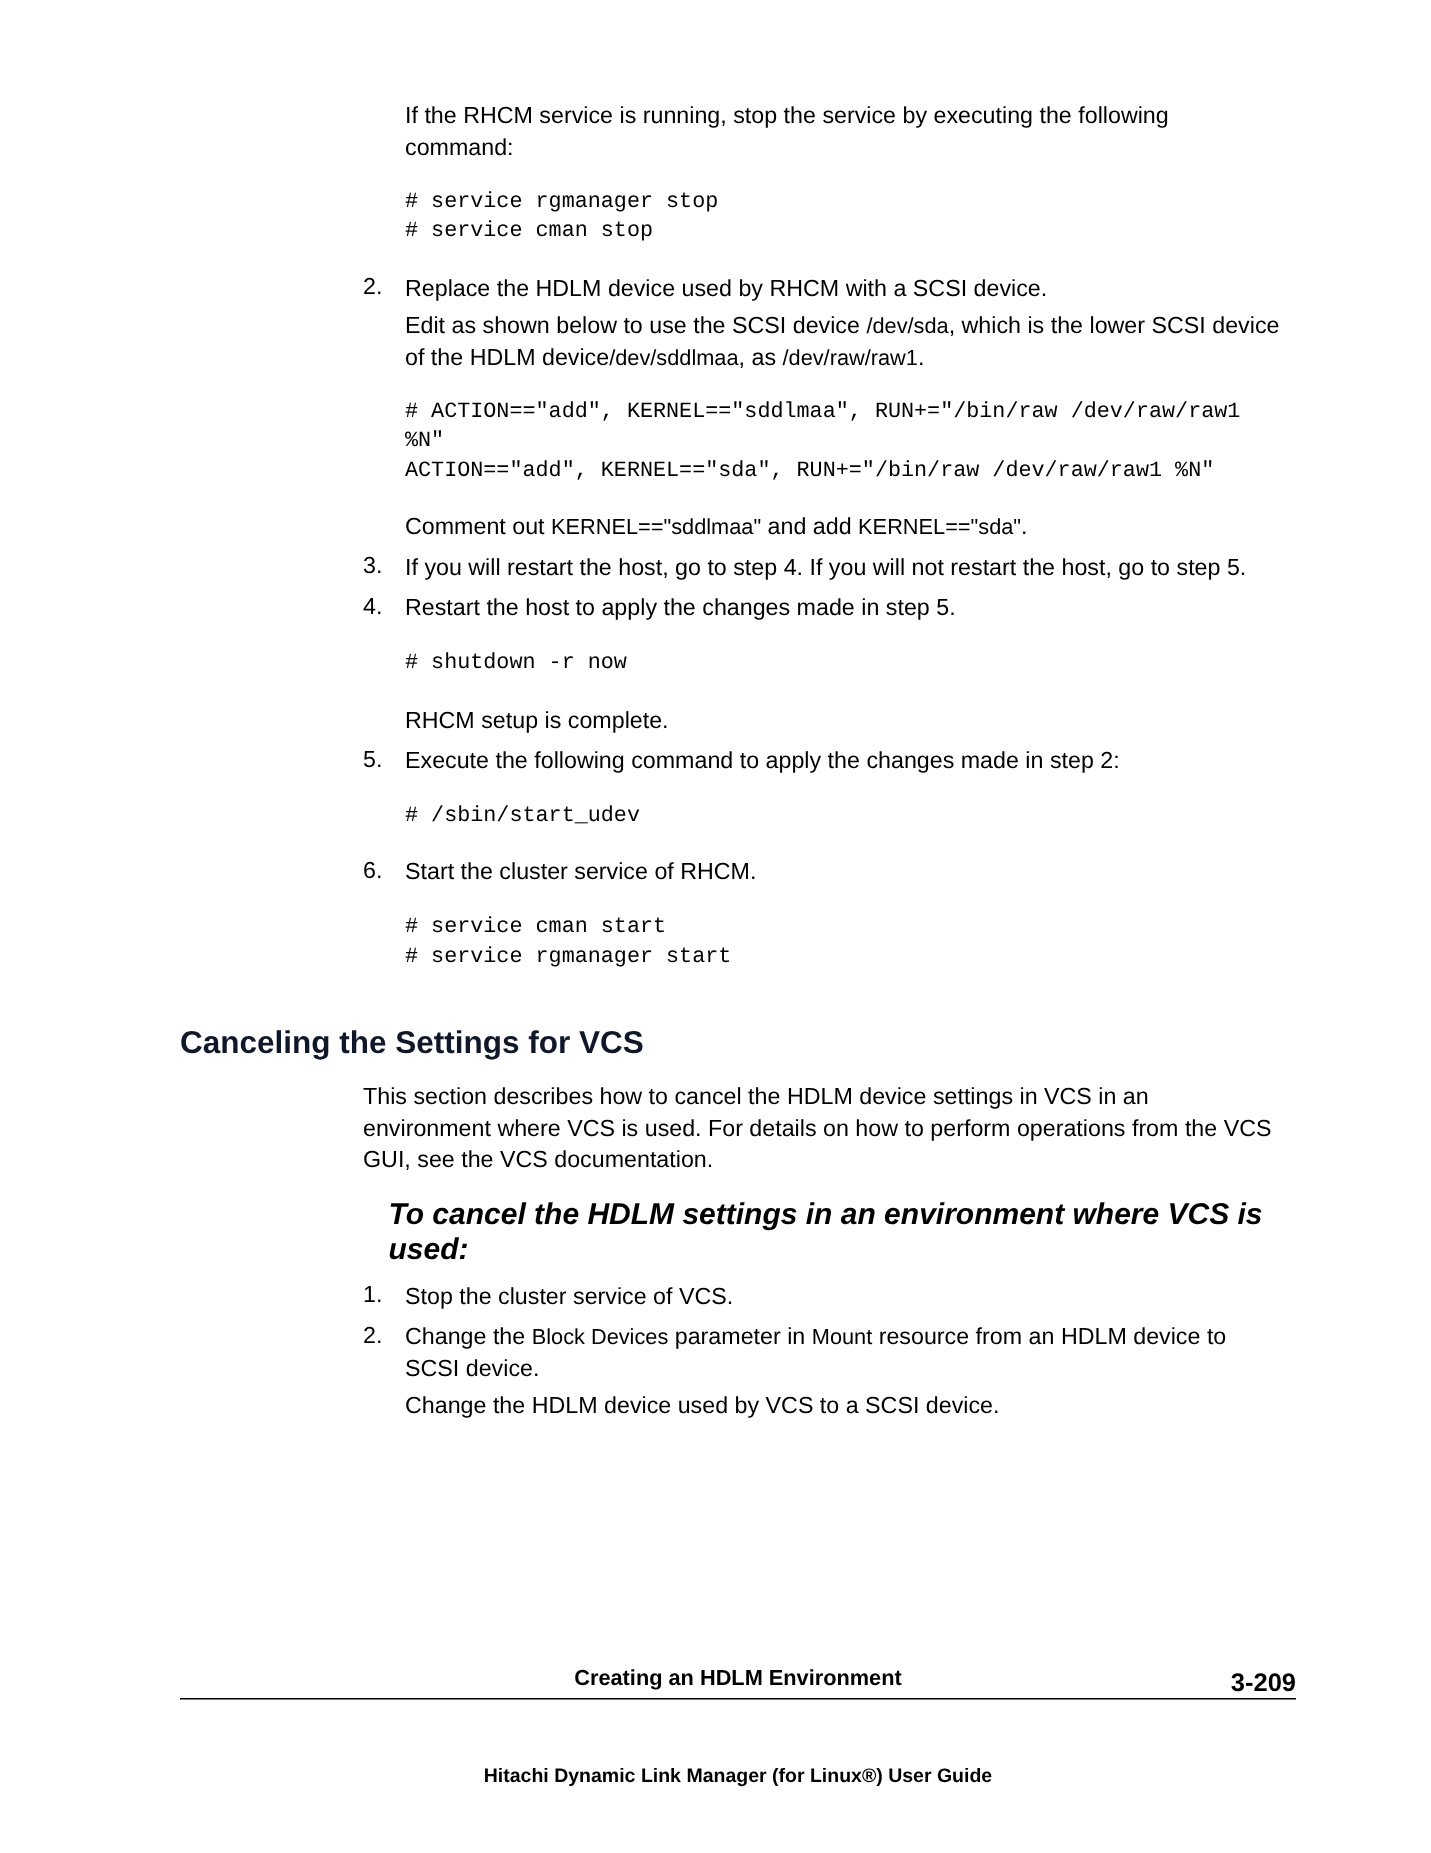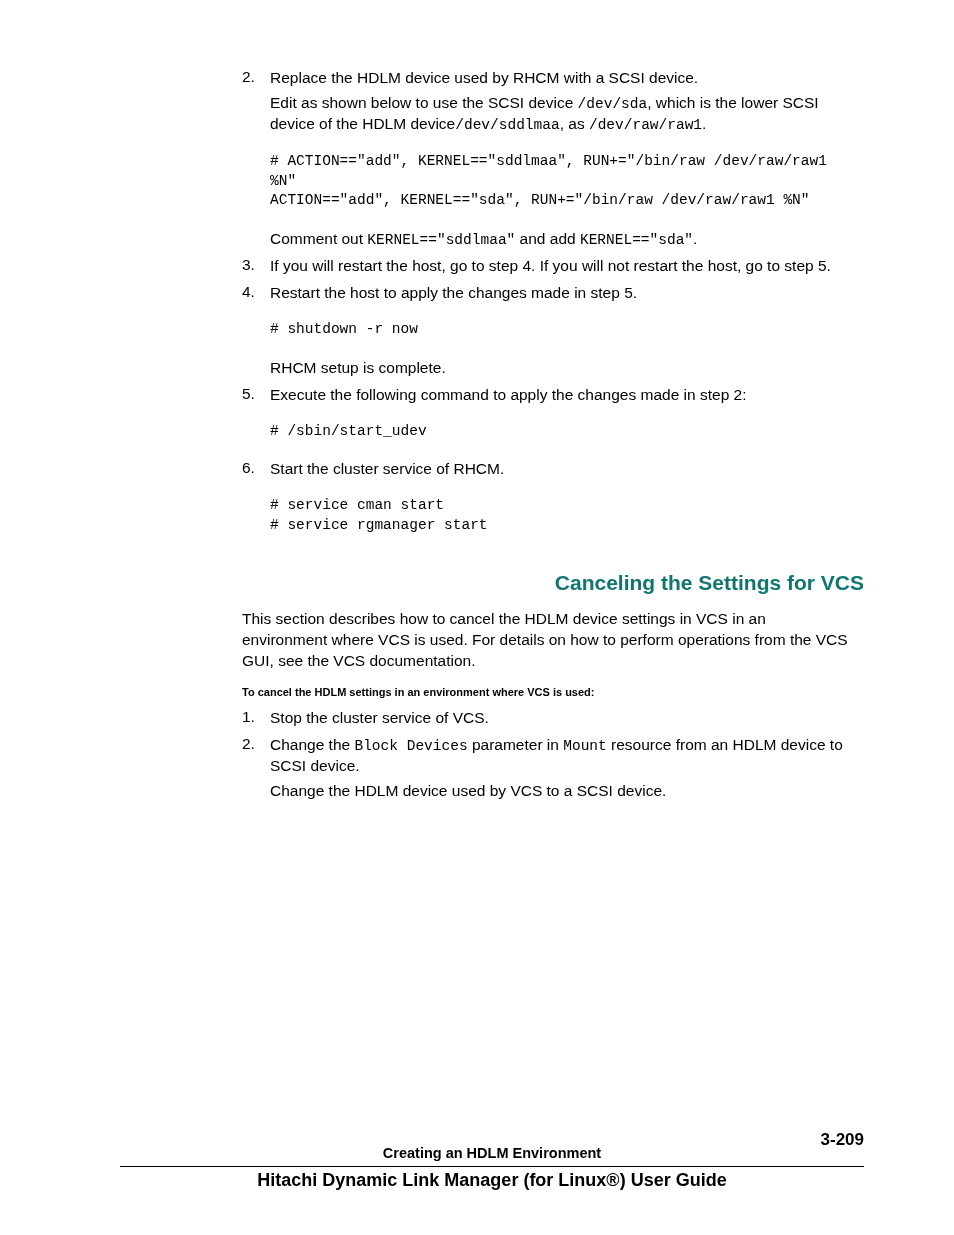--- a/index.html
+++ b/index.html
@@ -28,21 +28,21 @@
   }
   .code-block {
     font-family: "Courier New", monospace;
     font-size: 14.5px;
     line-height: 1.35;
     white-space: pre-wrap;
     margin: 16px 0 18px 0;
     word-break: break-word;
   }
   .inline-code {
-    font-family: Liberation Mono, monospace;
+    font-family: Liberation Sans, sans-serif;
     font-size: 14.5px;
   }
   ol.steps {
     list-style: none;
     padding: 0;
     margin: 0 10px 0 122px;
   }
   ol.steps > li {
     position: relative;
     padding-left: 28px;
@@ -55,28 +55,28 @@
     font-size: 15.5px;
   }
   .step-p {
     font-size: 15.5px;
     line-height: 1.35;
     margin: 0 0 4px 0;
   }
   .h2 {
     font-size: 21px;
     font-weight: bold;
-    color: #0f766e;
+    color: #0f172a;
     margin: 36px 0 14px 0;
-    text-align: right;
   }
   .h3 {
-    font-size: 11px;
+    font-size: 20px;
     font-weight: bold;
-    margin: 14px 0 10px 0;
+    margin: 14px 0 10px 17px;
+    font-style: italic;
   }
   .footer {
     position: absolute;
     left: 120px;
     right: 90px;
     bottom: 44px;
     font-weight: bold;
   }
   .footer-line1 {
     border-bottom: 1px solid #000;
@@ -84,34 +84,40 @@
     position: relative;
     height: 22px;
   }
   .footer-center1 {
     font-size: 14.5px;
     text-align: center;
   }
   .footer-right {
     position: absolute;
     right: 0;
-    bottom: 16px;
+    bottom: 0;
     font-size: 17px;
   }
   .footer-line2 {
-    font-size: 18px;
+    font-size: 13px;
     text-align: center;
     padding-top: 3px;
+    margin-top: 40px;
   }
 </style>
 </head>
 <body>
 
 <div class="page">
 
+  <div class="indent-block">
+    <p class="body-text">If the RHCM service is running, stop the service by executing the following command:</p>
+    <div class="code-block"># service rgmanager stop
+# service cman stop</div>
+  </div>
 
   <ol class="steps">
 
     <li>
       <span class="num">2.</span>
       <p class="step-p">Replace the HDLM device used by RHCM with a SCSI device.</p>
       <p class="step-p">
         <span>Edit as shown below to use the SCSI device </span><span class="inline-code">/dev/sda</span><span>, which is the lower SCSI device of the HDLM device</span><span class="inline-code">/dev/sddlmaa</span><span>, as </span><span class="inline-code">/dev/raw/raw1</span><span>.</span>
       </p>
       <div class="code-block"># ACTION=="add", KERNEL=="sddlmaa", RUN+="/bin/raw /dev/raw/raw1 %N"

